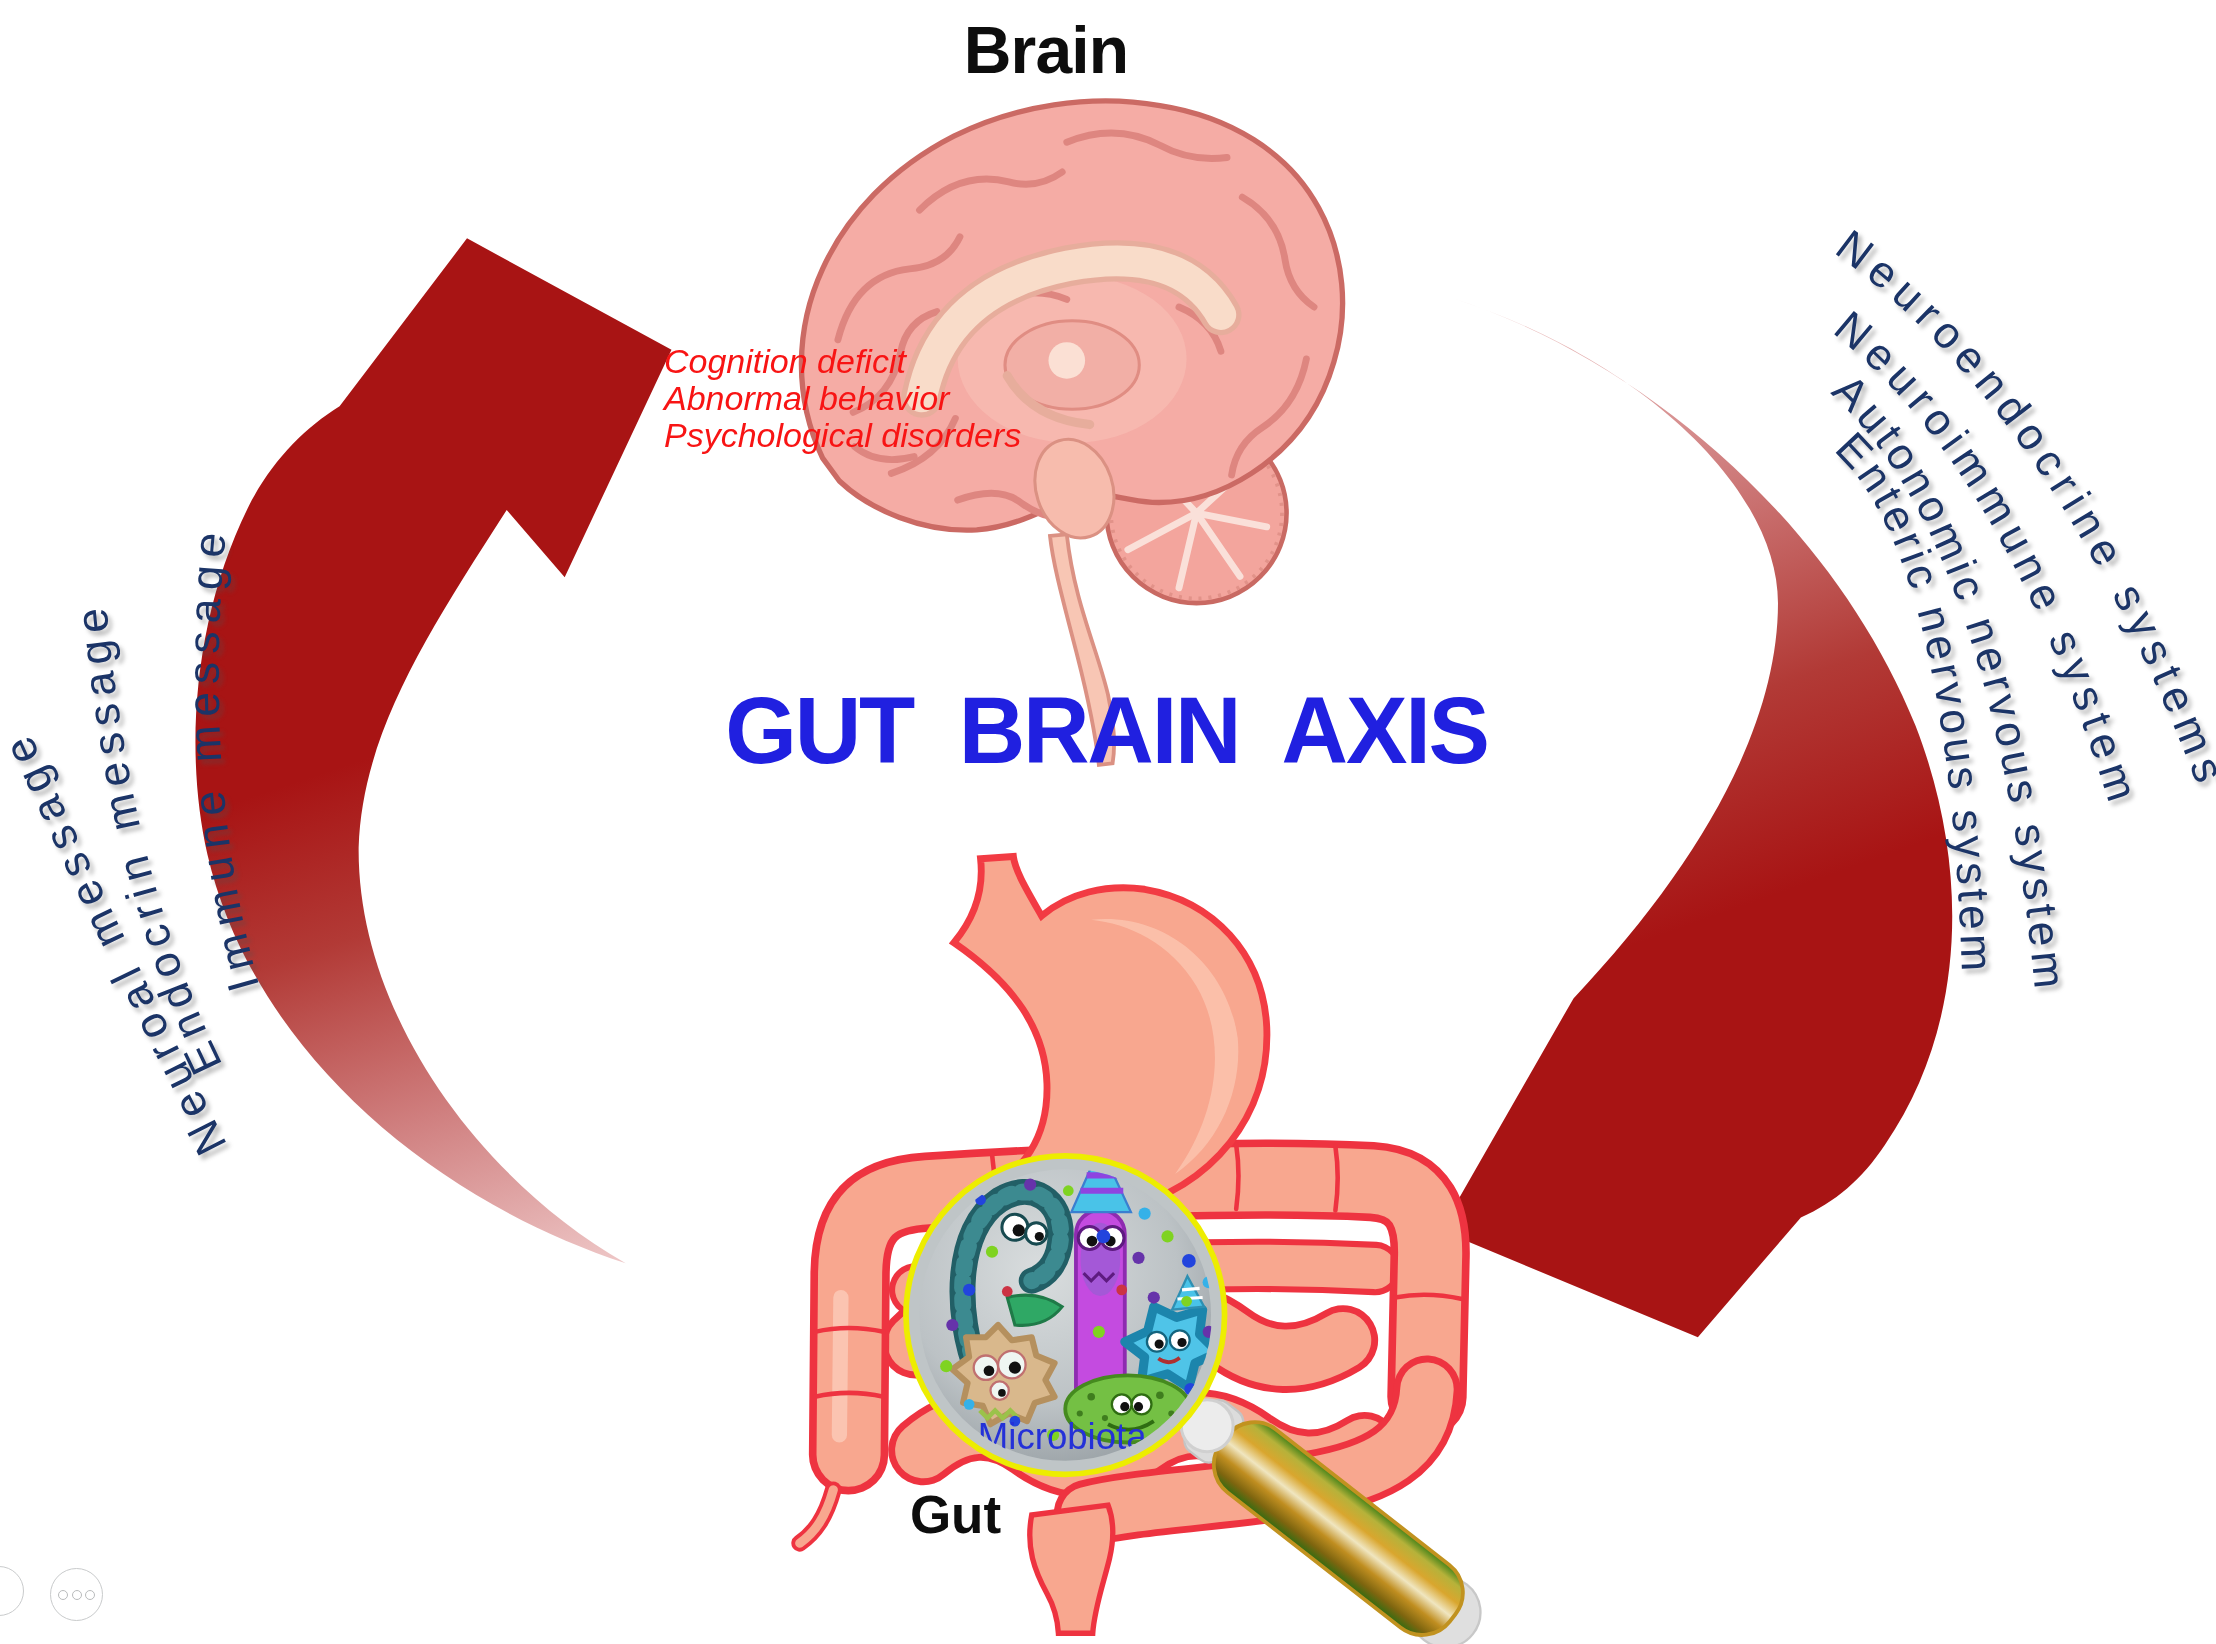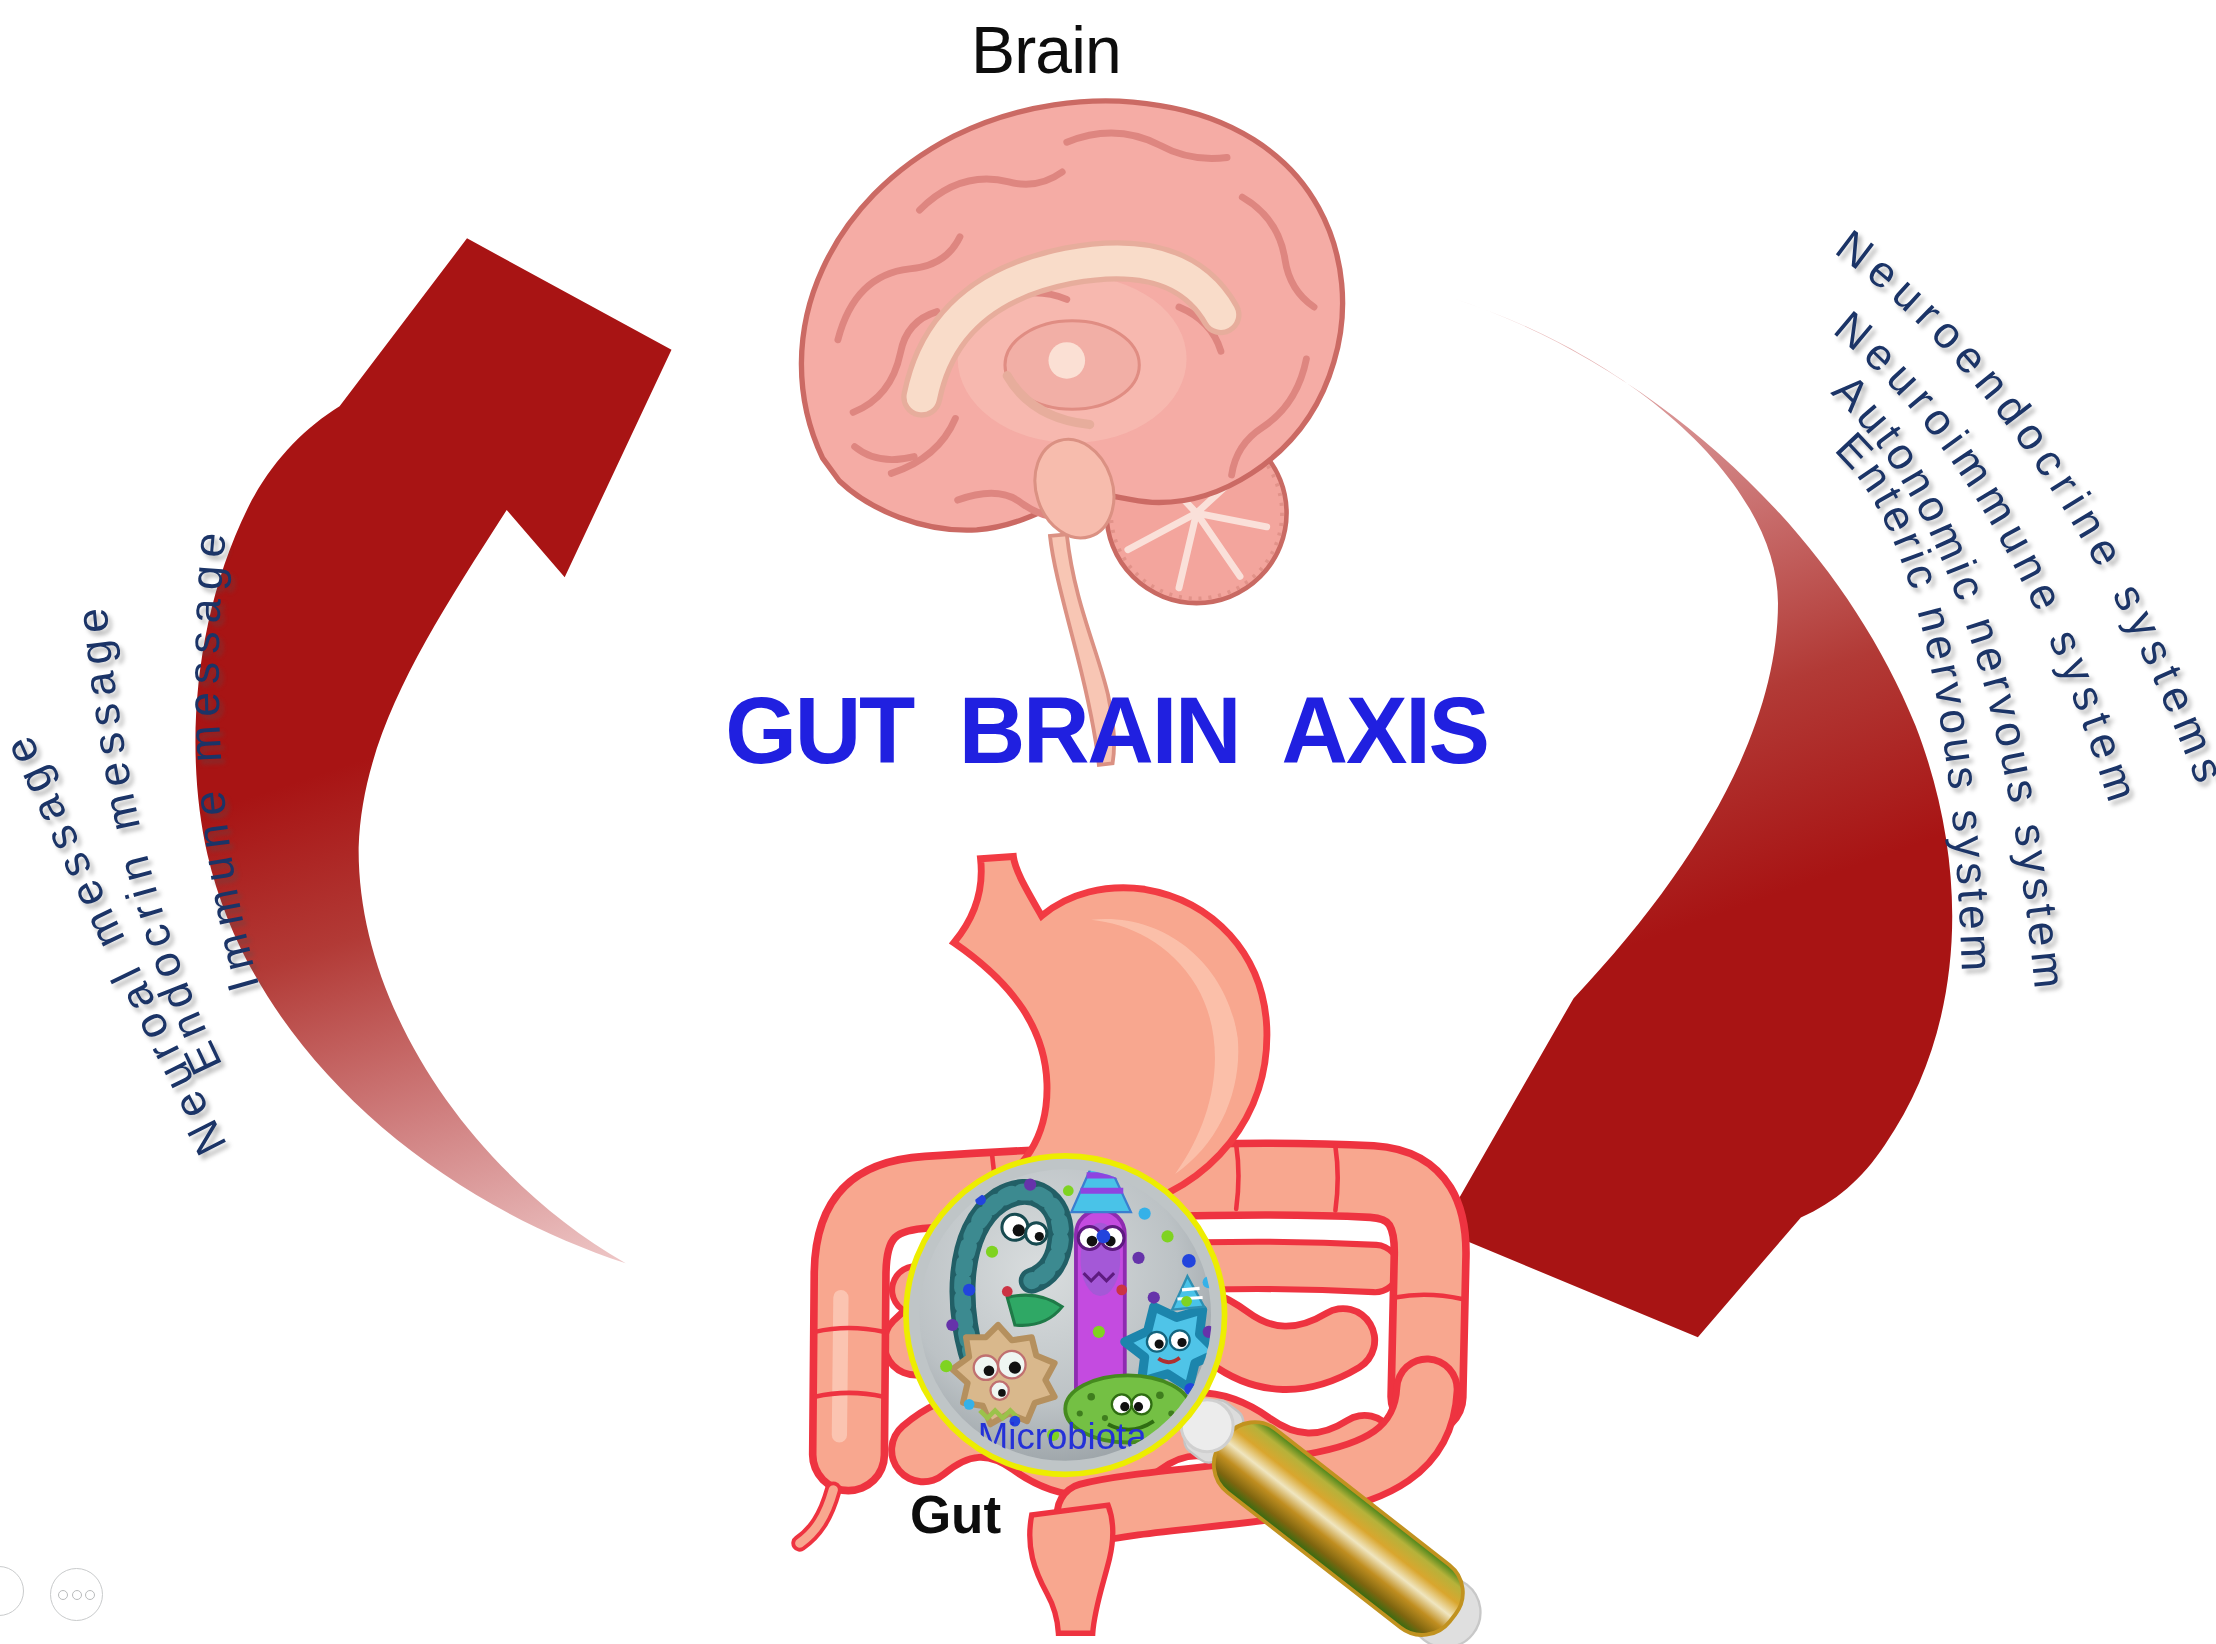--- a/index.html
+++ b/index.html
@@ -1,21 +1,21 @@
 <!DOCTYPE html>
 <html style="font-size:12.2px"><head>
 <meta charset="utf-8">
 <style>
   html,body{margin:0;padding:0;background:#ffffff;}
   .stage{position:relative;width:2216px;height:1645px;background:#ffffff;overflow:hidden;
          font-family:"Liberation Sans",sans-serif;}
   .stage svg{position:absolute;left:0;top:0;}
   .overlay{position:absolute;white-space:nowrap;}
   .brain-title{left:901px;top:12.2px;width:290px;text-align:center;
-               font-size:66px;font-weight:400;color:#0d0d0d;letter-spacing:-0.8px;}
+               font-size:66px;font-weight:700;color:#0d0d0d;letter-spacing:-0.8px;}
   .gut-title{left:879px;top:1484px;width:153px;text-align:center;
              font-size:53px;font-weight:700;color:#0d0d0d;}
   .center-title{left:679px;top:676px;width:855px;text-align:center;
                 font-size:95px;font-weight:700;letter-spacing:-2.3px;word-spacing:23px;
                 transform:scaleX(0.97);}
   .effects{left:664px;top:343px;font-size:34px;font-style:italic;line-height:37px;
            letter-spacing:0px;}
   .arcText{filter:drop-shadow(5px 6px 3px rgba(80,80,80,0.40));}
   .arcText text{font-family:"Liberation Sans",sans-serif;}
   .nav-btn{position:absolute;border-radius:50%;background:#ffffff;border:1.5px solid #c9cbcc;
@@ -312,20 +312,25 @@
             <circle cx="1330" cy="1862" r="7" fill="#2244DD"></circle>
       </g>
 
       <text x="1392" y="1898" text-anchor="middle" font-size="48" fill="#2431D8">Microbiota</text>
     </g>
   </g>
 </svg>
 
 <div class="overlay brain-title">Brain</div>
 
+<div class="overlay effects" style="color:#F81414">
+  <div>Cognition deficit</div>
+  <div>Abnormal behavior</div>
+  <div>Psychological disorders</div>
+</div>
 
 <div class="overlay center-title" style="color:#2020E0">GUT BRAIN AXIS</div>
 
 <div class="overlay gut-title">Gut</div>
 
 <div class="nav-btn edge-btn"></div>
 <div class="nav-btn more-btn">
   <span class="dot"></span>
   <span class="dot"></span>
   <span class="dot"></span>

